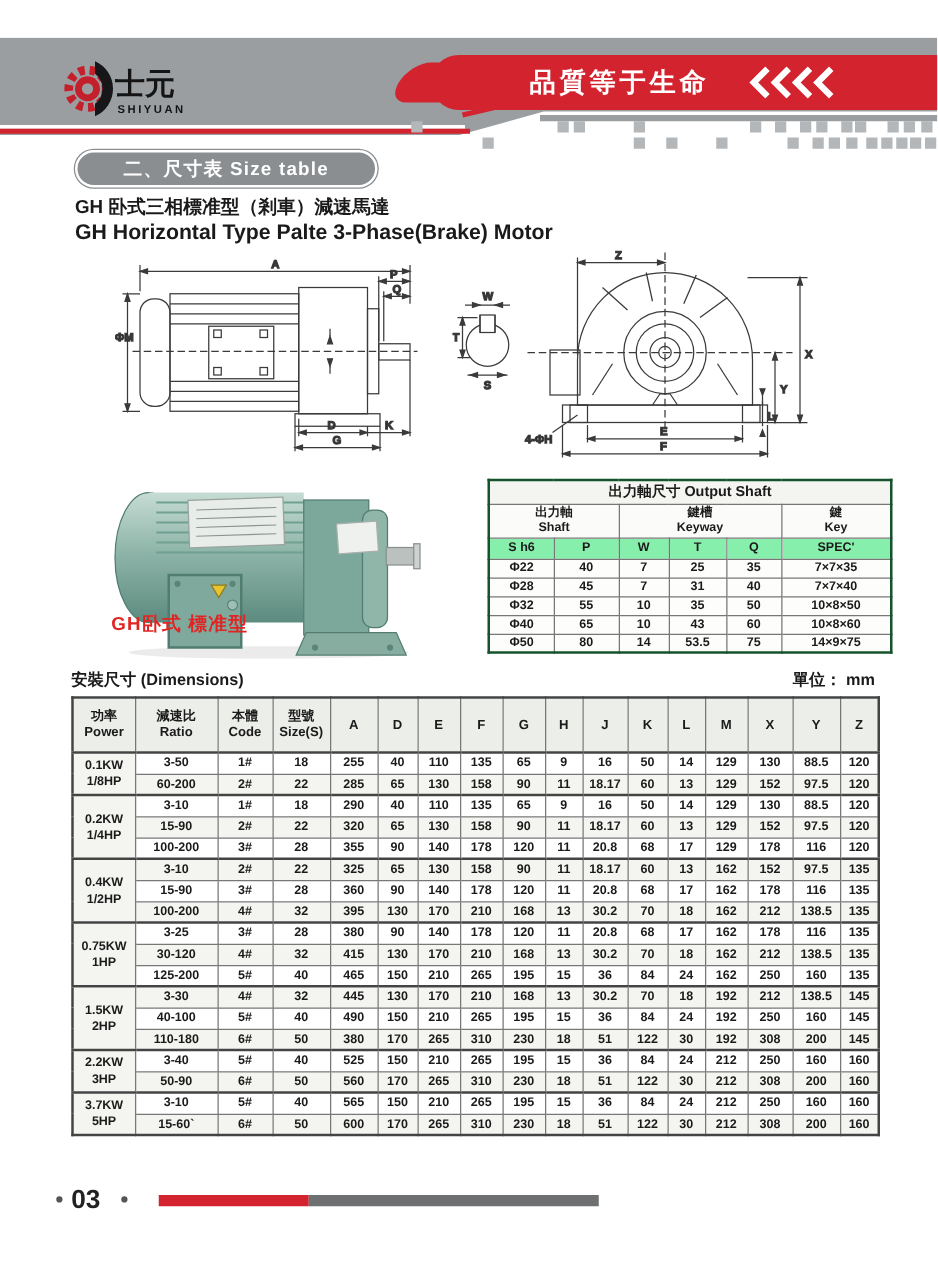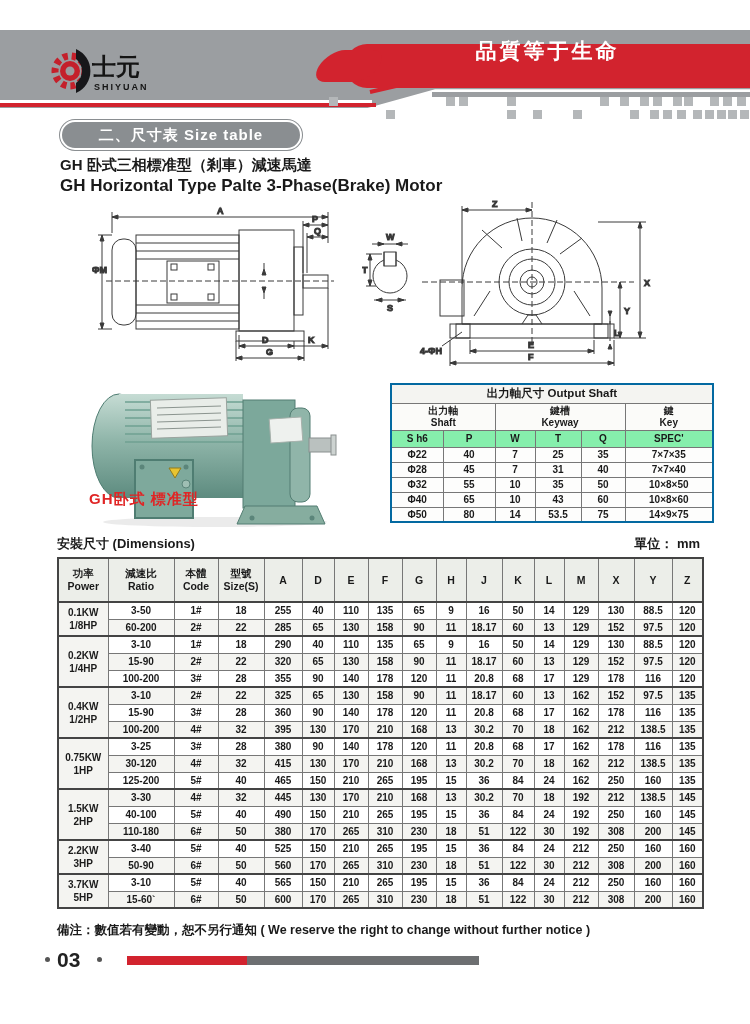--- a/index.html
+++ b/index.html
@@ -17,21 +17,21 @@
   }
   .band-white-stripe { position:absolute; left:0; top:100px; width:372px; height:3px; background:#fff; }
   .band-red-stripe   { position:absolute; left:0; top:103px; width:376px; height:4px; background:#d2232e; }
   .band-red-diag     { position:absolute; left:370px; top:90px; width:100px; height:4px; background:#d2232e;
                        transform:rotate(-13deg); transform-origin:left center; }
   .band-gray-tail    { position:absolute; left:432px; top:92px; width:318px; height:5px; background:#9b9ea1; }
   .logo { position:absolute; left:48px; top:42px; width:150px; height:58px; }
   .red-banner {
     position:absolute; left:345px; top:44px; width:405px; height:44px;
     background:#d2232e; border-top-left-radius:24px; border-bottom-left-radius:24px;
-    display:flex; align-items:center; justify-content:center; gap:30px;flex-direction:column;
+    display:flex; align-items:center; justify-content:center; gap:30px;
   }
   .red-banner::before {
     content:""; position:absolute; left:-26px; top:6px; width:60px; height:32px;
     background:#d2232e; transform:skewX(-32deg); border-radius:16px;
   }
   .slogan { color:#fff; font-size:21px; font-weight:bold; letter-spacing:3px; }
   .squares-layer { position:absolute; left:0; top:0; width:750px; height:130px; }
   .deco-sq { position:absolute; width:9px; height:9px; background:#b4b7b9; }
   
   .section-pill {
@@ -46,21 +46,21 @@
   .drawing { position:absolute; }
   .drawing svg text { font-family:"Liberation Sans","DejaVu Sans",sans-serif; font-size:9px; font-weight:bold; fill:#222; }
   .drawing svg { stroke:#3a3a3a; }
   
   .photo { position:absolute; left:85px; top:372px; width:252px; height:158px; }
   .photo-caption { position:absolute; left:4px; top:118px; color:#e02525; font-size:15px; font-weight:bold; letter-spacing:1px; }
   
   table { border-collapse:collapse; table-layout:fixed; }
   td,th { border:1px solid #777; text-align:center; vertical-align:middle; overflow:hidden; }
   .shaft-wrap { position:absolute; left:390px; top:383px; width:322px; }
-  .shaft-table { width:322px; font-size:10px; font-weight:bold; border:2px solid #0369a1; background:#fdfdfc; }
+  .shaft-table { width:322px; font-size:10px; font-weight:bold; border:2px solid #14532d; background:#fdfdfc; }
   .shaft-table .t-title { height:19px; font-size:11.5px; background:#f4f4f1; }
   .shaft-table .t-grp   { height:27px; line-height:12px; background:#fbfbf9; }
   .shaft-table .t-col   { height:17px; background:#86efac; }
   .shaft-table tbody td { height:15px; }
   .dims-label { position:absolute; left:57px; top:535px; font-size:13px; font-weight:bold; }
   .unit-label { position:absolute; right:50px; top:535px; font-size:13px; font-weight:bold; }
   .main-wrap { position:absolute; left:57px; top:557px; width:645px; }
   .main-table { width:645px; font-size:10px; font-weight:bold; border:2px solid #444; }
   .main-table th { background:#eceee9; height:21px; font-size:10.5px; line-height:13px; }
   .main-table th.dbl { height:44px; }
@@ -822,21 +822,20 @@
             <td>30</td>
             <td>212</td>
             <td>308</td>
             <td>200</td>
             <td>160</td>
           </tr>
         </tbody>
     </table>
   </div>
 
-  <div class="footnote">備注：數值若有變動，恕不另行通知 ( We reserve the right to change without further notice )</div>
 
   <div class="page-num-row">
     <span class="pn-dot" style="left:0;"></span>
     <span class="pn-text">03</span>
     <span class="pn-dot" style="left:52px;"></span>
     <span class="pn-bar-red"></span>
     <span class="pn-bar-gray"></span>
   </div>
 
 </div>

